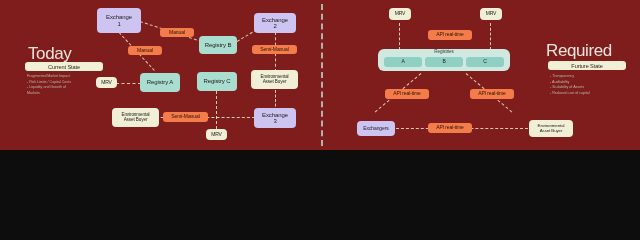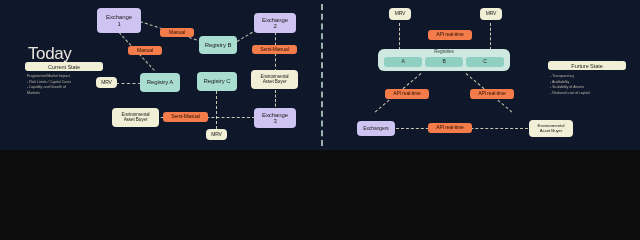--- a/index.html
+++ b/index.html
@@ -1,18 +1,18 @@
 <!DOCTYPE html>
 <html><head>
 <meta charset="utf-8">
 <style>
   html,body{margin:0;padding:0;background:#0d0d0d;}
   #stage{
     position:relative;width:640px;height:150px;overflow:hidden;
-    background:#0f172a;
+    background:#7f1d1d;
     font-family:"Liberation Sans", sans-serif;
   }
   .node{
     position:absolute;box-sizing:border-box;
     display:flex;align-items:center;justify-content:center;
     text-align:center;line-height:1.05;
     border-radius:4px;color:#24241f;
     letter-spacing:-.1px;
     padding:1px 2px;
   }
@@ -128,20 +128,21 @@
 
   <div class="node n-purple" style="left:254px;top:108px;width:42px;height:20px;font-size:6px;flex-direction:column;">
     <span>Exchange</span>
     <span>3</span>
   </div>
 
   <div class="node n-cream" style="left:206px;top:129px;width:21px;height:11px;font-size:5px;">MRV</div>
 
   <div class="divider"></div>
 
+  <div class="title" style="left:546px;top:41px;font-size:17px;">Required</div>
 
   <div class="pill" style="left:548px;top:61px;width:78px;height:9px;">Furture State</div>
 
   <div class="bullets" style="left:550px;top:74px;">
     <div>- Transparency</div>
     <div>- Auditability</div>
     <div>- Scalability of Assets</div>
     <div>- Reduced cost of capital</div>
   </div>
 

